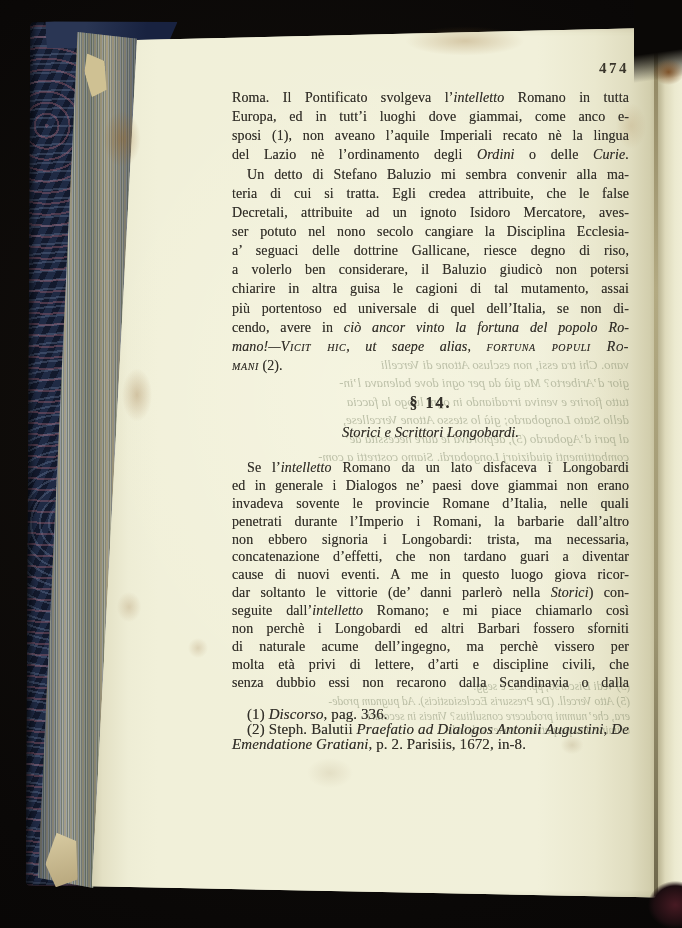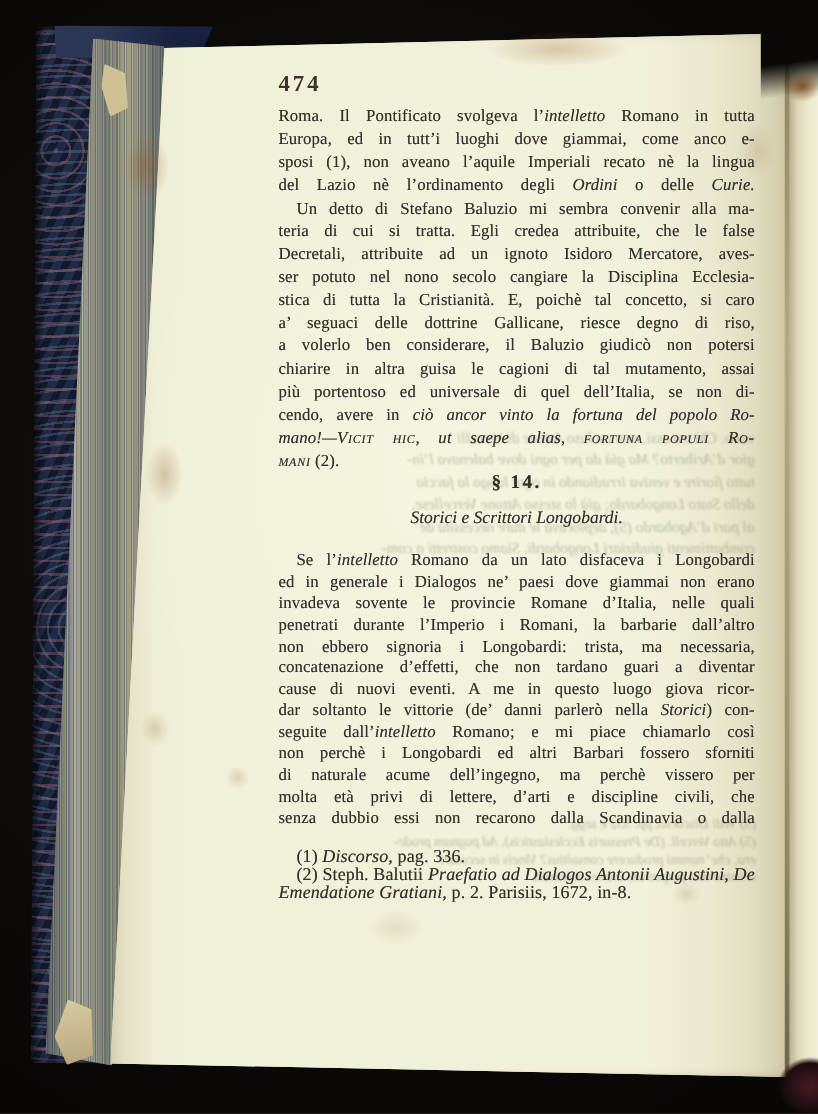--- a/index.html
+++ b/index.html
@@ -53,22 +53,22 @@
   .s1{left:96px;top:100px;width:52px;height:78px;background:radial-gradient(closest-side,rgba(146,96,35,.40),rgba(146,96,35,0) 72%);}
   .s2{left:380px;top:20px;width:170px;height:42px;background:radial-gradient(closest-side,rgba(150,108,48,.30),rgba(150,108,48,0) 70%);}
   .s3{left:116px;top:358px;width:42px;height:74px;background:radial-gradient(closest-side,rgba(140,95,40,.30),rgba(140,95,40,0) 72%);}
   .s4{left:112px;top:586px;width:34px;height:42px;background:radial-gradient(closest-side,rgba(140,95,40,.22),rgba(140,95,40,0) 72%);}
   .s5{left:184px;top:634px;width:28px;height:28px;background:radial-gradient(closest-side,rgba(140,95,40,.20),rgba(140,95,40,0) 72%);}
   .s6{left:556px;top:732px;width:32px;height:26px;background:radial-gradient(closest-side,rgba(130,100,50,.18),rgba(130,100,50,0) 72%);}
   .s7{left:298px;top:752px;width:64px;height:42px;background:radial-gradient(closest-side,rgba(130,100,50,.12),rgba(130,100,50,0) 72%);}
   .s8{left:610px;top:94px;width:42px;height:64px;background:radial-gradient(closest-side,rgba(146,96,35,.16),rgba(146,96,35,0) 72%);}
 
   
-  .pagenum{position:absolute;left:232px;top:60px;width:397px;text-align:left;
-    font-weight:700;font-size:19px;color:#3a362c;letter-spacing:2.5px;}
+  .pagenum{position:absolute;left:232px;top:60px;width:397px;text-align:right;
+    font-weight:700;font-size:15px;color:#3a362c;letter-spacing:2.5px;}
   .tb{position:absolute;left:232px;width:397px;color:#33302a;font-size:14px;
     text-shadow:0 0 .5px rgba(40,36,28,.55);}
   .tb .line{height:19.15px;line-height:19.15px;text-align:justify;text-align-last:justify;letter-spacing:.1px;white-space:nowrap0;}
   .line.noj{text-align-last:left;}
   .line.ind{text-indent:15px;}
   #para12{top:88px;}
   #para3{top:459px;}
   #para3 .line{height:17.9px;line-height:17.9px;}
   .heading{top:394px;text-align:center;font-weight:700;font-size:16px;letter-spacing:2px;}
   .subheading{top:424px;text-align:center;font-style:italic;font-size:14.6px;}
@@ -129,21 +129,20 @@
 
   <div class="tb" id="para12">
       <div class="line">Roma. Il Pontificato svolgeva l’<i>intelletto</i> Romano in tutta</div>
       <div class="line">Europa, ed in tutt’i luoghi dove giammai, come anco e-</div>
       <div class="line">sposi (1), non aveano l’aquile Imperiali recato nè la lingua</div>
       <div class="line">del Lazio nè l’ordinamento degli <i>Ordini</i> o delle <i>Curie.</i></div>
       <div class="line ind">Un detto di Stefano Baluzio mi sembra convenir alla ma-</div>
       <div class="line">teria di cui si tratta. Egli credea attribuite, che le false</div>
       <div class="line">Decretali, attribuite ad un ignoto Isidoro Mercatore, aves-</div>
       <div class="line">ser potuto nel nono secolo cangiare la Disciplina Ecclesia-</div>
-      <div class="line">stica di tutta la Cristianità. E, poichè tal concetto, si caro</div>
       <div class="line">a’ seguaci delle dottrine Gallicane, riesce degno di riso,</div>
       <div class="line">a volerlo ben considerare, il Baluzio giudicò non potersi</div>
       <div class="line">chiarire in altra guisa le cagioni di tal mutamento, assai</div>
       <div class="line">più portentoso ed universale di quel dell’Italia, se non di-</div>
       <div class="line">cendo, avere in <i>ciò ancor vinto la fortuna del popolo Ro-</i></div>
       <div class="line"><i>mano!—</i><i class="sc">Vicit hic</i><i>, ut saepe alias,</i> <i class="sc">fortuna populi Ro-</i></div>
       <div class="line noj"><i class="sc">mani</i> (2).</div>
     </div>
 
   <div class="tb heading" id="sec-heading">§ 14.</div>

